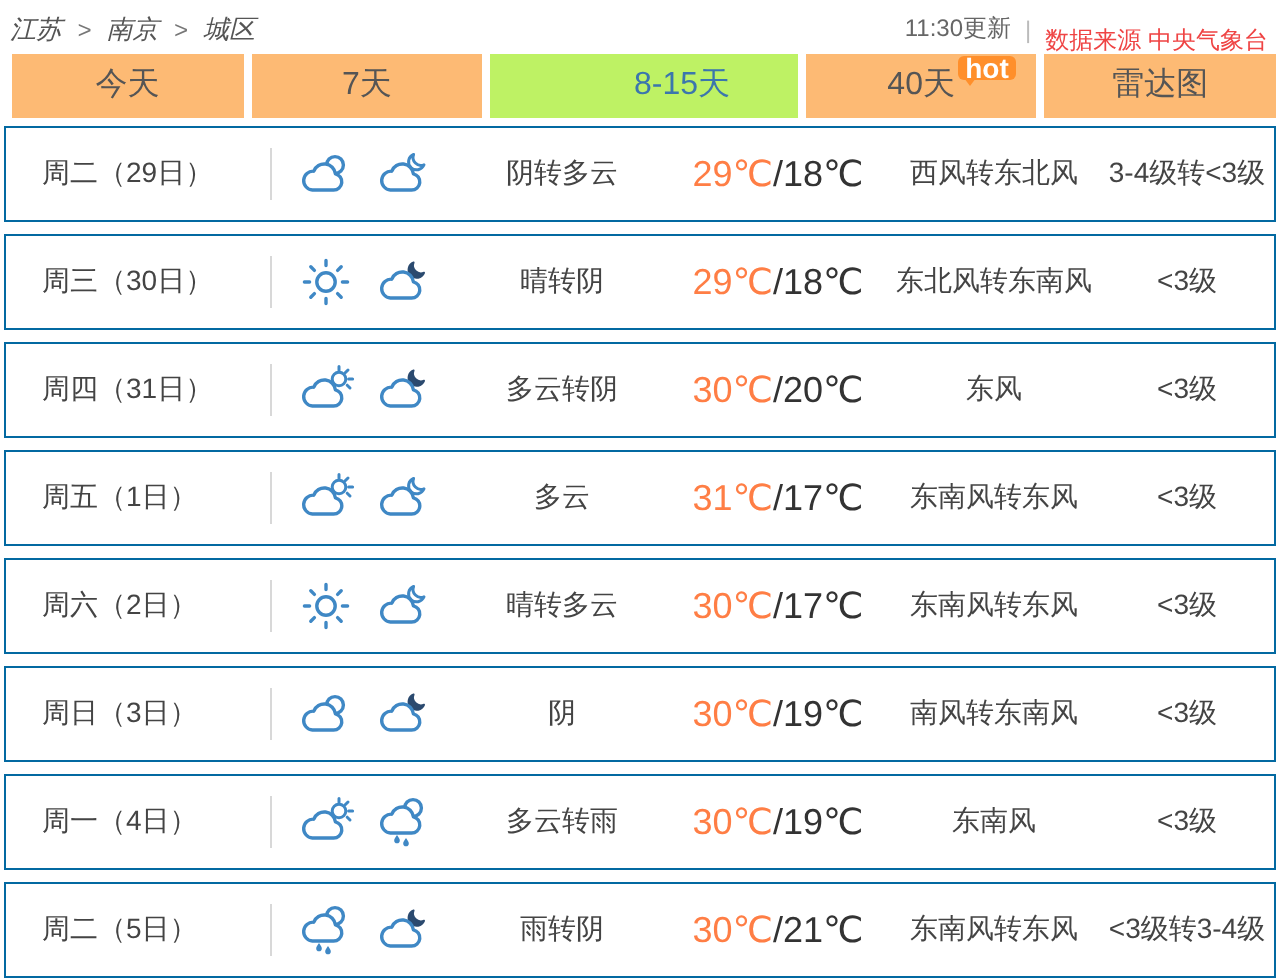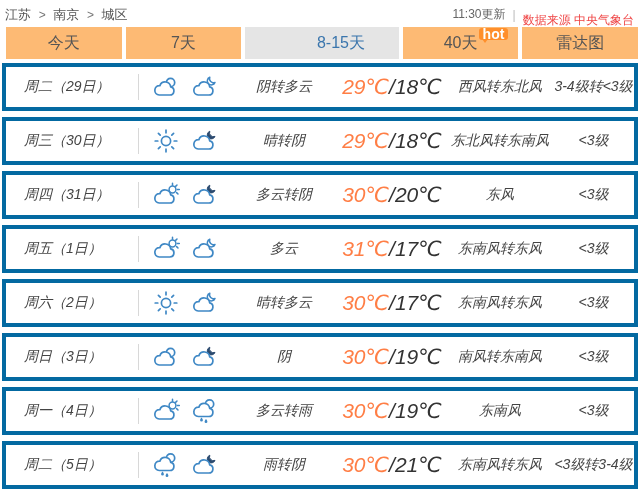--- a/index.html
+++ b/index.html
@@ -6,58 +6,58 @@
   body{
     width:640px;height:489px;overflow:hidden;background:#fff;
     font-family:"Liberation Sans","DejaVu Sans",sans-serif;
     -webkit-font-smoothing:antialiased;
   }
   
   .topbar{
     height:27px;display:flex;justify-content:space-between;align-items:center;
     padding:2px 6px 0 5px;box-sizing:border-box;
   }
-  .breadcrumb{font-size:13px;color:#555;}
+  .breadcrumb{font-size:13px;color:#555;font-style:italic;}
   .breadcrumb .sep{color:#777;margin:0 4px;font-size:12px;}
   .breadcrumb .crumb{color:#555;cursor:pointer;}
   .meta{font-size:12px;color:#666;display:flex;align-items:center;}
   .meta .bar{color:#bbb;margin:0 7px;font-size:12px;}
   .meta .src{color:#ef4444;cursor:pointer;margin-top:12px;}
   
   .tabs{
     display:flex;gap:4px;height:32px;margin:0 2px 0 6px;
   }
   .tab{
     flex:1;background:#fdba74;color:#555;font-size:16px;
     line-height:32px;text-align:center;cursor:pointer;position:relative;
   }
-  .tab.active{background:#e5e5e5;color:#3b76ad;padding-left:38px;}
+  .tab.active{background:#bef264;color:#3b76ad;padding-left:38px;}
   .hot-badge{
     position:absolute;top:1px;right:10px;
     background:#ff8f2b;color:#fff;font-size:14px;font-weight:bold;
     line-height:12px;padding:0 4px;border-radius:3px;letter-spacing:0;
   }
   .hot-badge:after{
     content:"";position:absolute;left:3px;bottom:-3px;
     border-left:3px solid transparent;border-right:3px solid transparent;
     border-top:4px solid #ff8f2b;
   }
   
   .rows{margin-top:4px;}
   .row{
     box-sizing:border-box;height:48px;margin:0 2px 6px 2px;
-    border:4px solid #0369a1;background:#fff;
-    display:flex;align-items:center;font-size:14px;color:#444;font-style:italic;
+    border:1px solid #0369a1;background:#fff;
+    display:flex;align-items:center;font-size:14px;color:#444;
   }
   .c-day{width:114px;padding-left:18px;}
   .vdiv{width:1px;height:26px;background:#d8d8d8;}
   .c-icons{width:92px;display:flex;justify-content:center;align-items:center;gap:9px;}
   .wicon{display:inline-flex;width:30px;height:26px;}
   .c-weather{width:106px;text-align:center;}
-  .c-temp{width:110px;text-align:center;font-size:21px;color:#333;}
+  .c-temp{width:110px;text-align:center;font-size:18px;color:#333;}
   .c-temp .hi{color:#ff7e45;}
   .c-temp .sep{color:#333;}
   .c-wind{width:106px;text-align:center;}
   .c-level{flex:1;text-align:center;}
 </style>
 </head>
 <body>
 
 <div class="topbar">
   <div class="breadcrumb">

